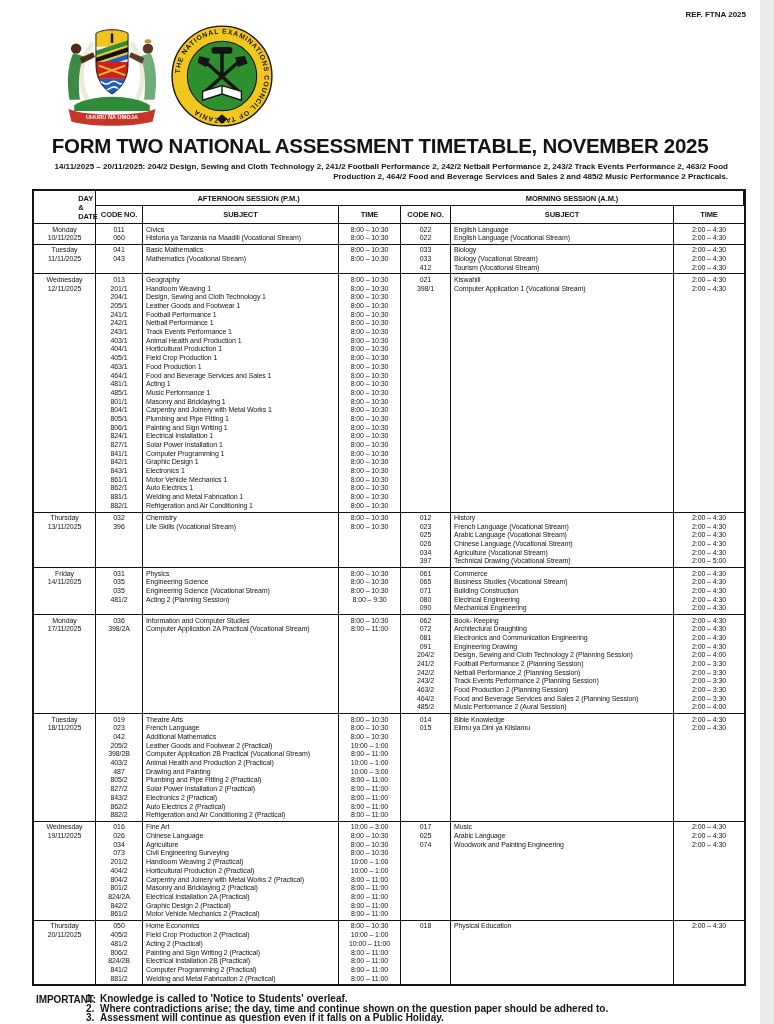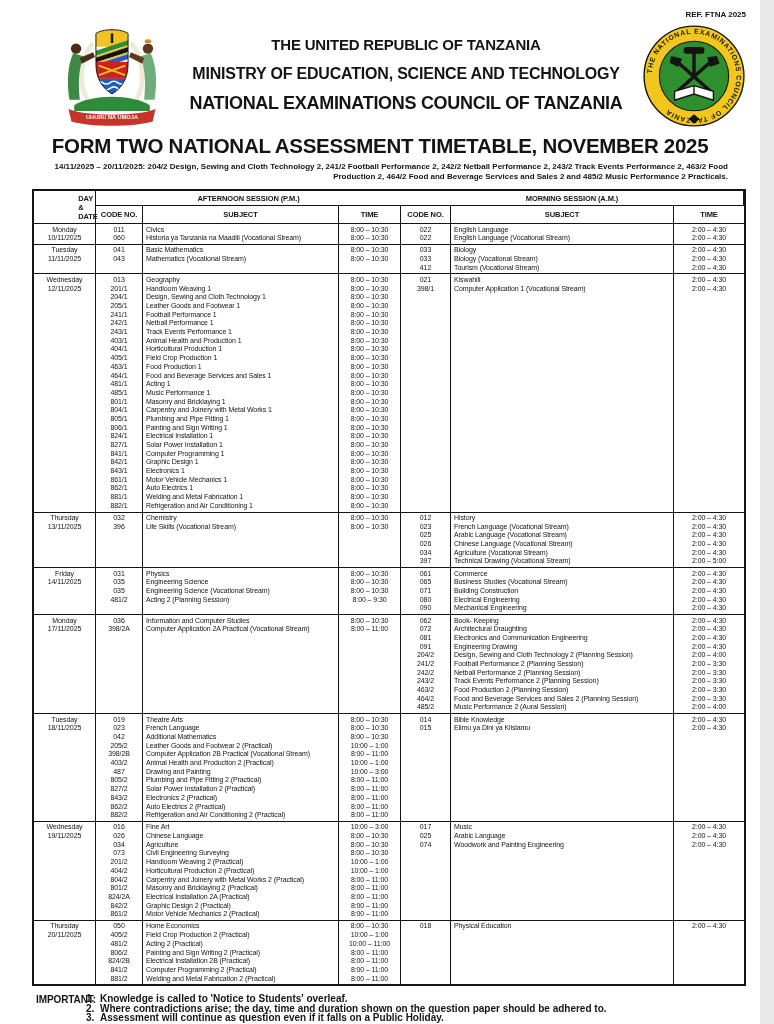--- a/index.html
+++ b/index.html
@@ -81,25 +81,20 @@
       </g>
       <path d="M60,6 C52,6 46,8 43,10 L43,42 C43,58 50,68 60,74 C70,68 77,58 77,42 L77,10 C74,8 68,6 60,6 Z" fill="none" stroke="#141414" stroke-width="1"></path>
       <rect x="58.7" y="10" width="2.6" height="10" fill="#141414"></rect>
       <path d="M60,5 C57,8 63,8 60,5 L60,10 Z" fill="#cf2020"></path>
 
       <path d="M20,86 C38,74 82,74 100,86 L100,92 L20,92 Z" fill="#2e8b3a"></path>
       <path d="M14,90 C32,98 88,98 106,90 L103,103 C84,109 36,109 17,103 Z" fill="#c9342a"></path>
       <text x="60" y="101" text-anchor="middle" font-size="6" font-weight="bold" fill="#fff" font-family="Liberation Sans, sans-serif">UHURU NA UMOJA</text>
     </svg>
 
-    <div class="mast-center">
-      <div class="mc1">THE UNITED REPUBLIC OF TANZANIA</div>
-      <div class="mc2">MINISTRY OF EDUCATION, SCIENCE AND TECHNOLOGY</div>
-      <div class="mc3">NATIONAL EXAMINATIONS COUNCIL OF TANZANIA</div>
-    </div>
 
     <svg class="seal" viewBox="0 0 150 150">
       <circle cx="75" cy="75" r="72" fill="#f2c71d" stroke="#141414" stroke-width="2"></circle>
       <circle cx="75" cy="75" r="50" fill="#2e8f2e" stroke="#141414" stroke-width="1.5"></circle>
       <defs>
         <path id="ringPath" d="M14,75 a61,61 0 1,1 122,0 a61,61 0 1,1 -122,0"></path>
       </defs>
       <text font-size="10" font-weight="bold" fill="#141414" letter-spacing="1.2" font-family="Liberation Sans, sans-serif">
         <textPath href="#ringPath" startOffset="1%">THE NATIONAL EXAMINATIONS COUNCIL OF TANZANIA</textPath>
       </text>
@@ -613,21 +608,21 @@
 
   <div class="important">
     <div class="imp-label">IMPORTANT:</div>
     <div id="imp-items">
         <div class="imp-row">
           <div class="imp-num">1.</div>
           <div>Knowledge is called to 'Notice to Students' overleaf.</div>
         </div>
         <div class="imp-row">
           <div class="imp-num">2.</div>
-          <div>Where contradictions arise; the day, time and duration shown on the question paper should be adhered to.</div>
+          <div>Where contradictions arise; the day, time and continue shown on the question paper should be adhered to.</div>
         </div>
         <div class="imp-row">
           <div class="imp-num">3.</div>
           <div>Assessment will continue as question even if it falls on a Public Holiday.</div>
         </div>
       </div>
   </div>
 
 </div>
 

